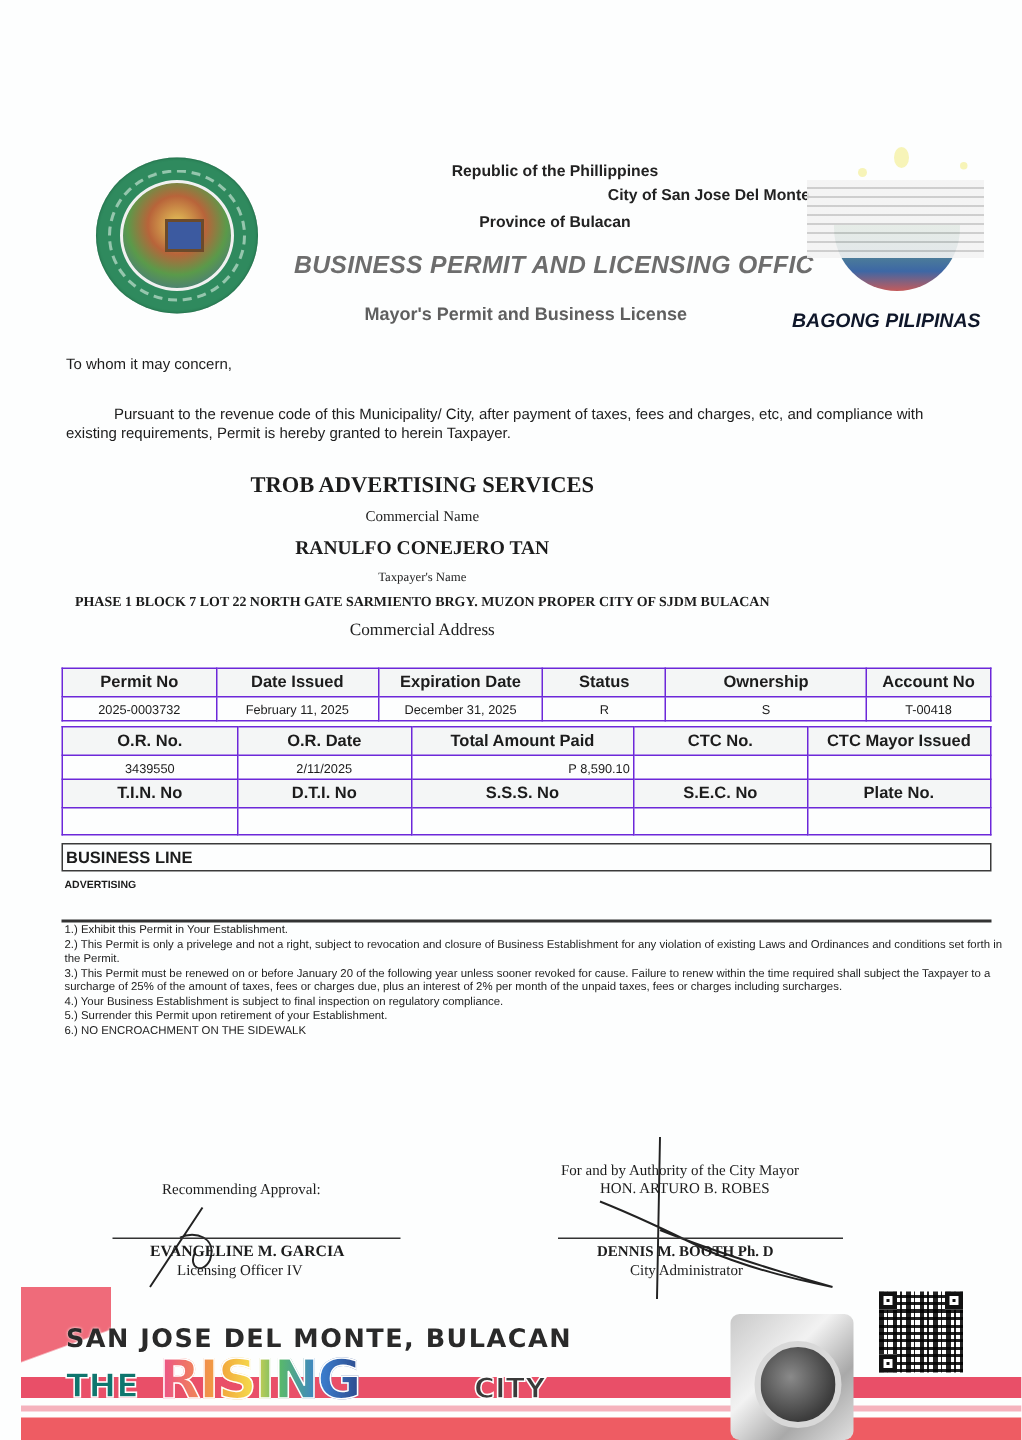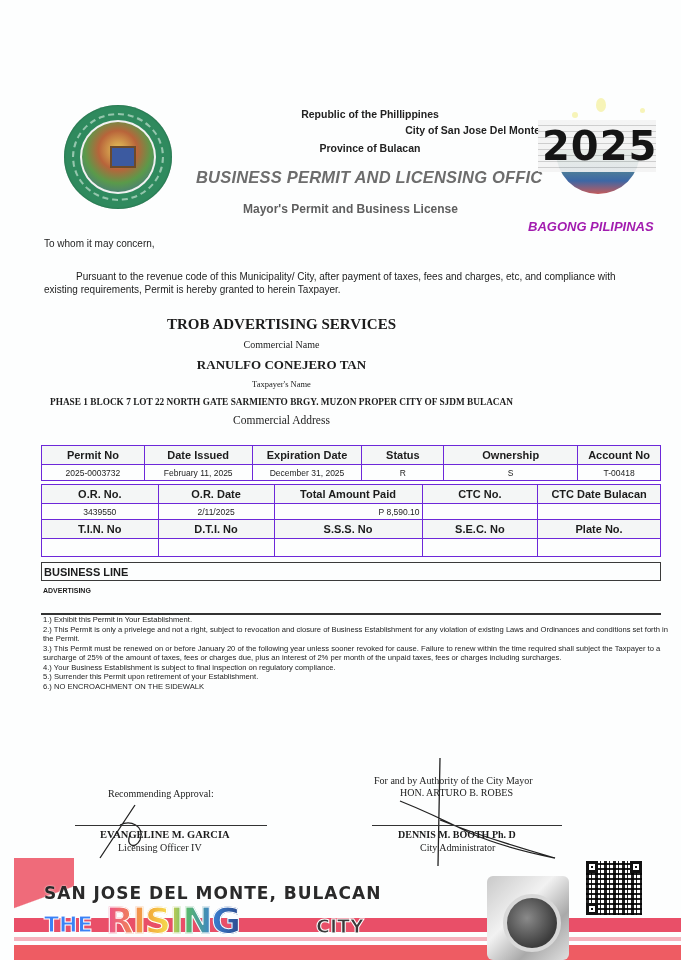--- a/index.html
+++ b/index.html
@@ -15,21 +15,21 @@
   #h-rep{top:108px;left:200px;width:340px;text-align:center;}
   #h-city{top:124px;left:200px;width:340px;text-align:right;}
   #h-prov{top:142px;left:200px;width:340px;text-align:center;}
   #office{top:168px;left:196px;font-size:16.5px;font-style:italic;font-weight:bold;color:#6d6d6d;letter-spacing:.2px;white-space:nowrap;}
   #license-title{top:202px;left:243px;font-size:12px;font-weight:bold;color:#5f5f5f;}
   
   #badge{left:538px;top:120px;width:118px;height:80px;}
   #badge .globe{position:absolute;left:18px;top:30px;width:84px;height:44px;border-radius:0 0 42px 42px;background:linear-gradient(180deg,#6fae7c,#3d67a5 70%,#c45b5b);}
   #badge .stripes{position:absolute;left:0;top:0;width:118px;height:52px;background:repeating-linear-gradient(180deg,#f3f3f3 0 5px,#c9c9c9 5px 6px);opacity:.9;}
   #badge .yr{position:absolute;left:4px;top:6px;width:114px;font-size:40px;font-weight:bold;color:#151515;letter-spacing:1px;font-family:"DejaVu Sans",sans-serif;line-height:1;}
-  #bagong{left:528px;top:219px;font-size:13px;font-weight:bold;font-style:italic;color:#a21caf;}
+  #bagong{left:528px;top:206px;font-size:13px;font-weight:bold;font-style:italic;color:#0f172a;}
   .sparkle{position:absolute;border-radius:50%;background:#f3ef9a;opacity:.7;}
   
   #greeting{left:44px;top:238px;font-size:10px;}
   #para{left:44px;top:270px;width:600px;font-size:10px;line-height:13px;text-indent:32px;}
   .center{left:0;width:563px;text-align:center;font-family:"Liberation Serif",serif;}
   #commercial{top:316px;font-size:15px;font-weight:bold;}
   #commercial-lbl{top:339px;font-size:10px;}
   #taxpayer{top:357px;font-size:13px;font-weight:bold;}
   #taxpayer-lbl{top:379px;font-size:8.5px;}
   #address{top:397px;font-size:9.3px;font-weight:bold;}
@@ -56,21 +56,21 @@
   #mayor{left:400px;top:787px;font-size:10px;}
   #sig2-line{left:372px;top:825px;width:190px;height:1px;background:#333;}
   #sig2-name{left:398px;top:829px;font-size:10px;font-weight:bold;}
   #sig2-title{left:420px;top:842px;font-size:10px;}
   .scribble{position:absolute;stroke:#222;fill:none;stroke-width:1.3;}
   #footer-band{left:14px;top:858px;width:60px;height:102px;background:linear-gradient(160deg,#ef6b7a 0,#ef6b7a 40%,rgba(255,255,255,0) 41%);}
   #stripe1{left:14px;top:918px;width:667px;height:14px;background:#e94f68;}
   #stripe2{left:14px;top:937px;width:667px;height:4px;background:#f5b2bd;}
   #stripe3{left:14px;top:945px;width:667px;height:15px;background:#ee5c63;}
   #city-line{left:44px;top:883px;font-size:17px;font-weight:bold;color:#2a2a2a;letter-spacing:1px;font-family:"DejaVu Sans",sans-serif;text-shadow:0 0 2px #fff;}
-  #the{left:44px;top:912px;font-size:22px;font-weight:900;color:#3b82f6;font-family:"DejaVu Sans",sans-serif;-webkit-text-stroke:1px #fff;}
+  #the{left:44px;top:912px;font-size:22px;font-weight:900;color:#0f766e;font-family:"DejaVu Sans",sans-serif;-webkit-text-stroke:1px #fff;}
   #rising{left:106px;top:900px;font-size:36px;font-weight:900;font-family:"DejaVu Sans",sans-serif;letter-spacing:-1px;}
   #rising span{-webkit-text-stroke:1px #fff;}
   #citytxt{left:316px;top:915px;font-size:19px;font-weight:900;color:#3a3a3a;font-family:"DejaVu Sans",sans-serif;-webkit-text-stroke:1px #fff;}
   #hologram{left:487px;top:876px;width:82px;height:84px;border-radius:6px;background:linear-gradient(135deg,#c9c9c9,#f2f2f2 40%,#a9a9a9 70%,#e0e0e0);}
   #hologram .coin{position:absolute;left:16px;top:18px;width:50px;height:50px;border-radius:50%;background:radial-gradient(circle at 40% 40%,#8a8a8a,#3c3c3c 70%);border:4px solid #d8d8d8;}
   #qr{left:586px;top:861px;width:56px;height:54px;background:
     repeating-linear-gradient(90deg,#222 0 3px,#fff 3px 5px,#222 5px 6px,#fff 6px 9px),
     repeating-linear-gradient(0deg,#222 0 2px,#fff 2px 5px);background-blend-mode:multiply;}
   #qr .f{position:absolute;width:12px;height:12px;border:3px solid #111;background:#fff;box-sizing:border-box;}
   #qr .f::after{content:"";position:absolute;left:2px;top:2px;width:2px;height:2px;background:#111;}
@@ -87,21 +87,20 @@
 
 <div id="h-rep" class="abs hdr">Republic of the Phillippines</div>
 <div id="h-city" class="abs hdr">City of San Jose Del Monte</div>
 <div id="h-prov" class="abs hdr">Province of Bulacan</div>
 <div id="office" class="abs">BUSINESS PERMIT AND LICENSING OFFIC</div>
 <div id="license-title" class="abs">Mayor's Permit and Business License</div>
 
 <div id="badge" class="abs">
   <div class="globe"></div>
   <div class="stripes"></div>
-  <div class="yr">2025</div>
 </div>
 <div class="sparkle" style="left:596px;top:98px;width:10px;height:14px;"></div>
 <div class="sparkle" style="left:572px;top:112px;width:6px;height:6px;"></div>
 <div class="sparkle" style="left:640px;top:108px;width:5px;height:5px;"></div>
 <div id="bagong" class="abs">BAGONG PILIPINAS</div>
 
 <div id="greeting" class="abs">To whom it may concern,</div>
 <div id="para" class="abs">Pursuant to the revenue code of this Municipality/ City, after payment of taxes, fees and charges, etc, and compliance with existing requirements, Permit is hereby granted to herein Taxpayer.</div>
 
 <div id="commercial" class="abs center">TROB ADVERTISING SERVICES</div>
@@ -147,21 +146,21 @@
       <col style="width:155px">
       <col style="width:121px">
       <col style="width:128px">
     </colgroup>
   <tbody>
       <tr>
     <td class="th">O.R. No.</td>
     <td class="th">O.R. Date</td>
     <td class="th">Total Amount Paid</td>
     <td class="th">CTC No.</td>
-    <td class="th">CTC Date Bulacan</td>
+    <td class="th">CTC Mayor Issued</td>
   </tr>
   <tr>
     <td class="tv">3439550</td>
     <td class="tv">2/11/2025</td>
     <td class="tv" style="text-align:right;padding-right:2px;">P 8,590.10</td>
     <td class="tv"></td>
     <td class="tv"></td>
   </tr>
   <tr>
     <td class="th">T.I.N. No</td>

